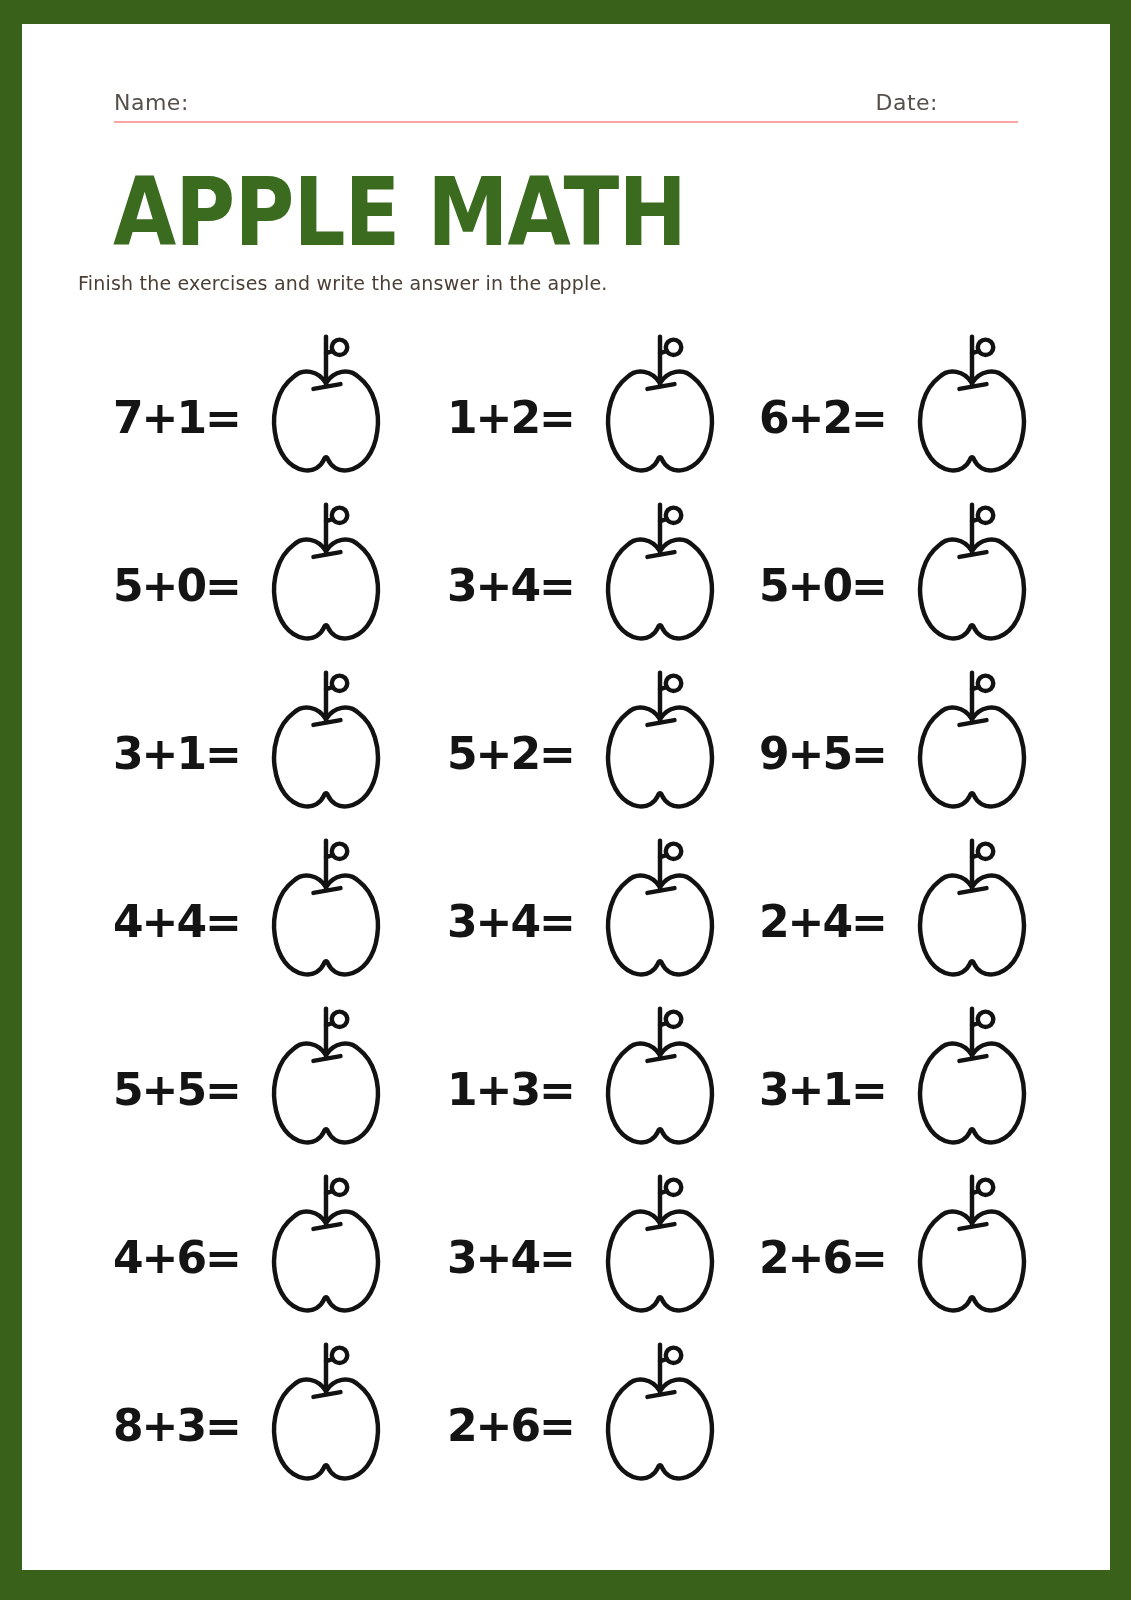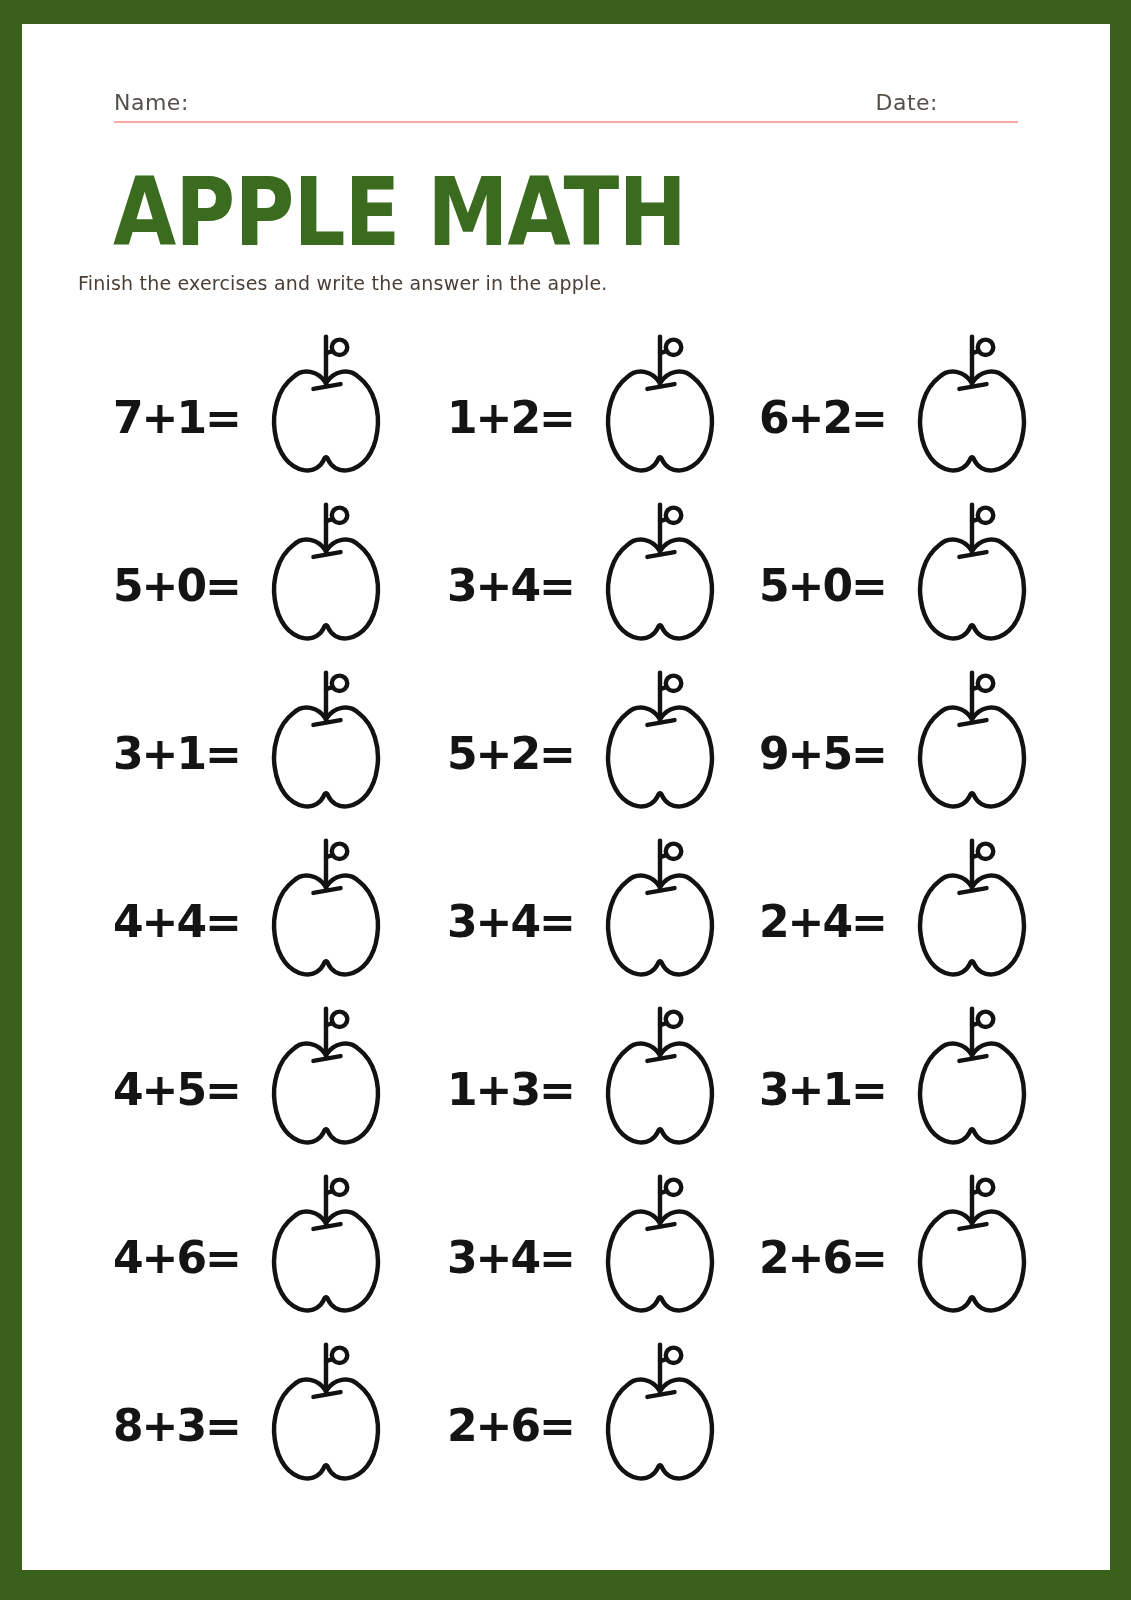--- a/index.html
+++ b/index.html
@@ -382,21 +382,21 @@
            C 47,150 55,144 58,137
            C 59,134 61,134 62,137
            C 65,144 73,150 83,148
            C 98,145 110,131 113,108
            C 116,88 110,64 94,52
            C 84,42 68,45 60,58 Z"></path>
     </svg>
   </div>
 
   <div class="cell">
-    <span class="plabel">4+5=</span>
+    <span class="plabel">5+5=</span>
     <svg class="apple" viewBox="0 0 120 152" xmlns="http://www.w3.org/2000/svg">
 
       <path class="ink" d="M60,10 L60,61"></path>
 
       <path class="ink" d="M60,27 L67,25"></path>
       <circle class="ink" cx="74" cy="21" r="8"></circle>
 
       <path class="ink" d="M47,64 L75,59"></path>
 
       <path class="ink" d="M60,58

